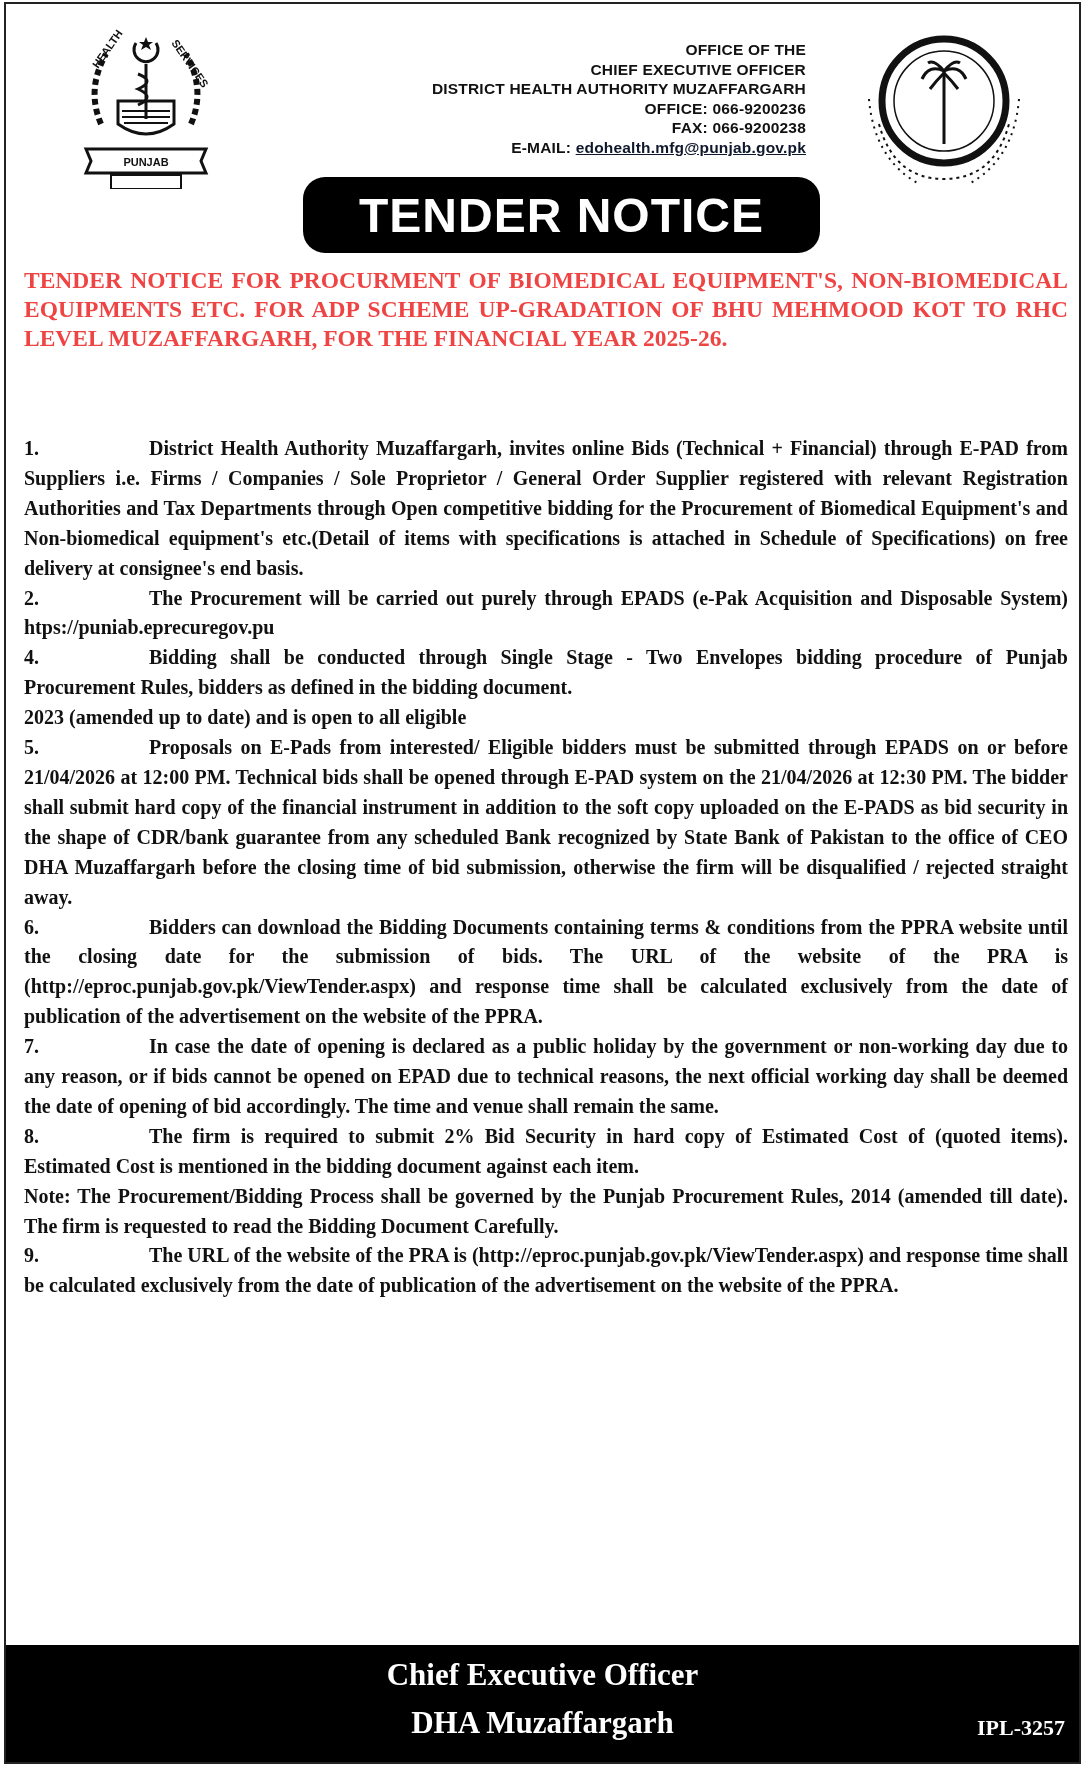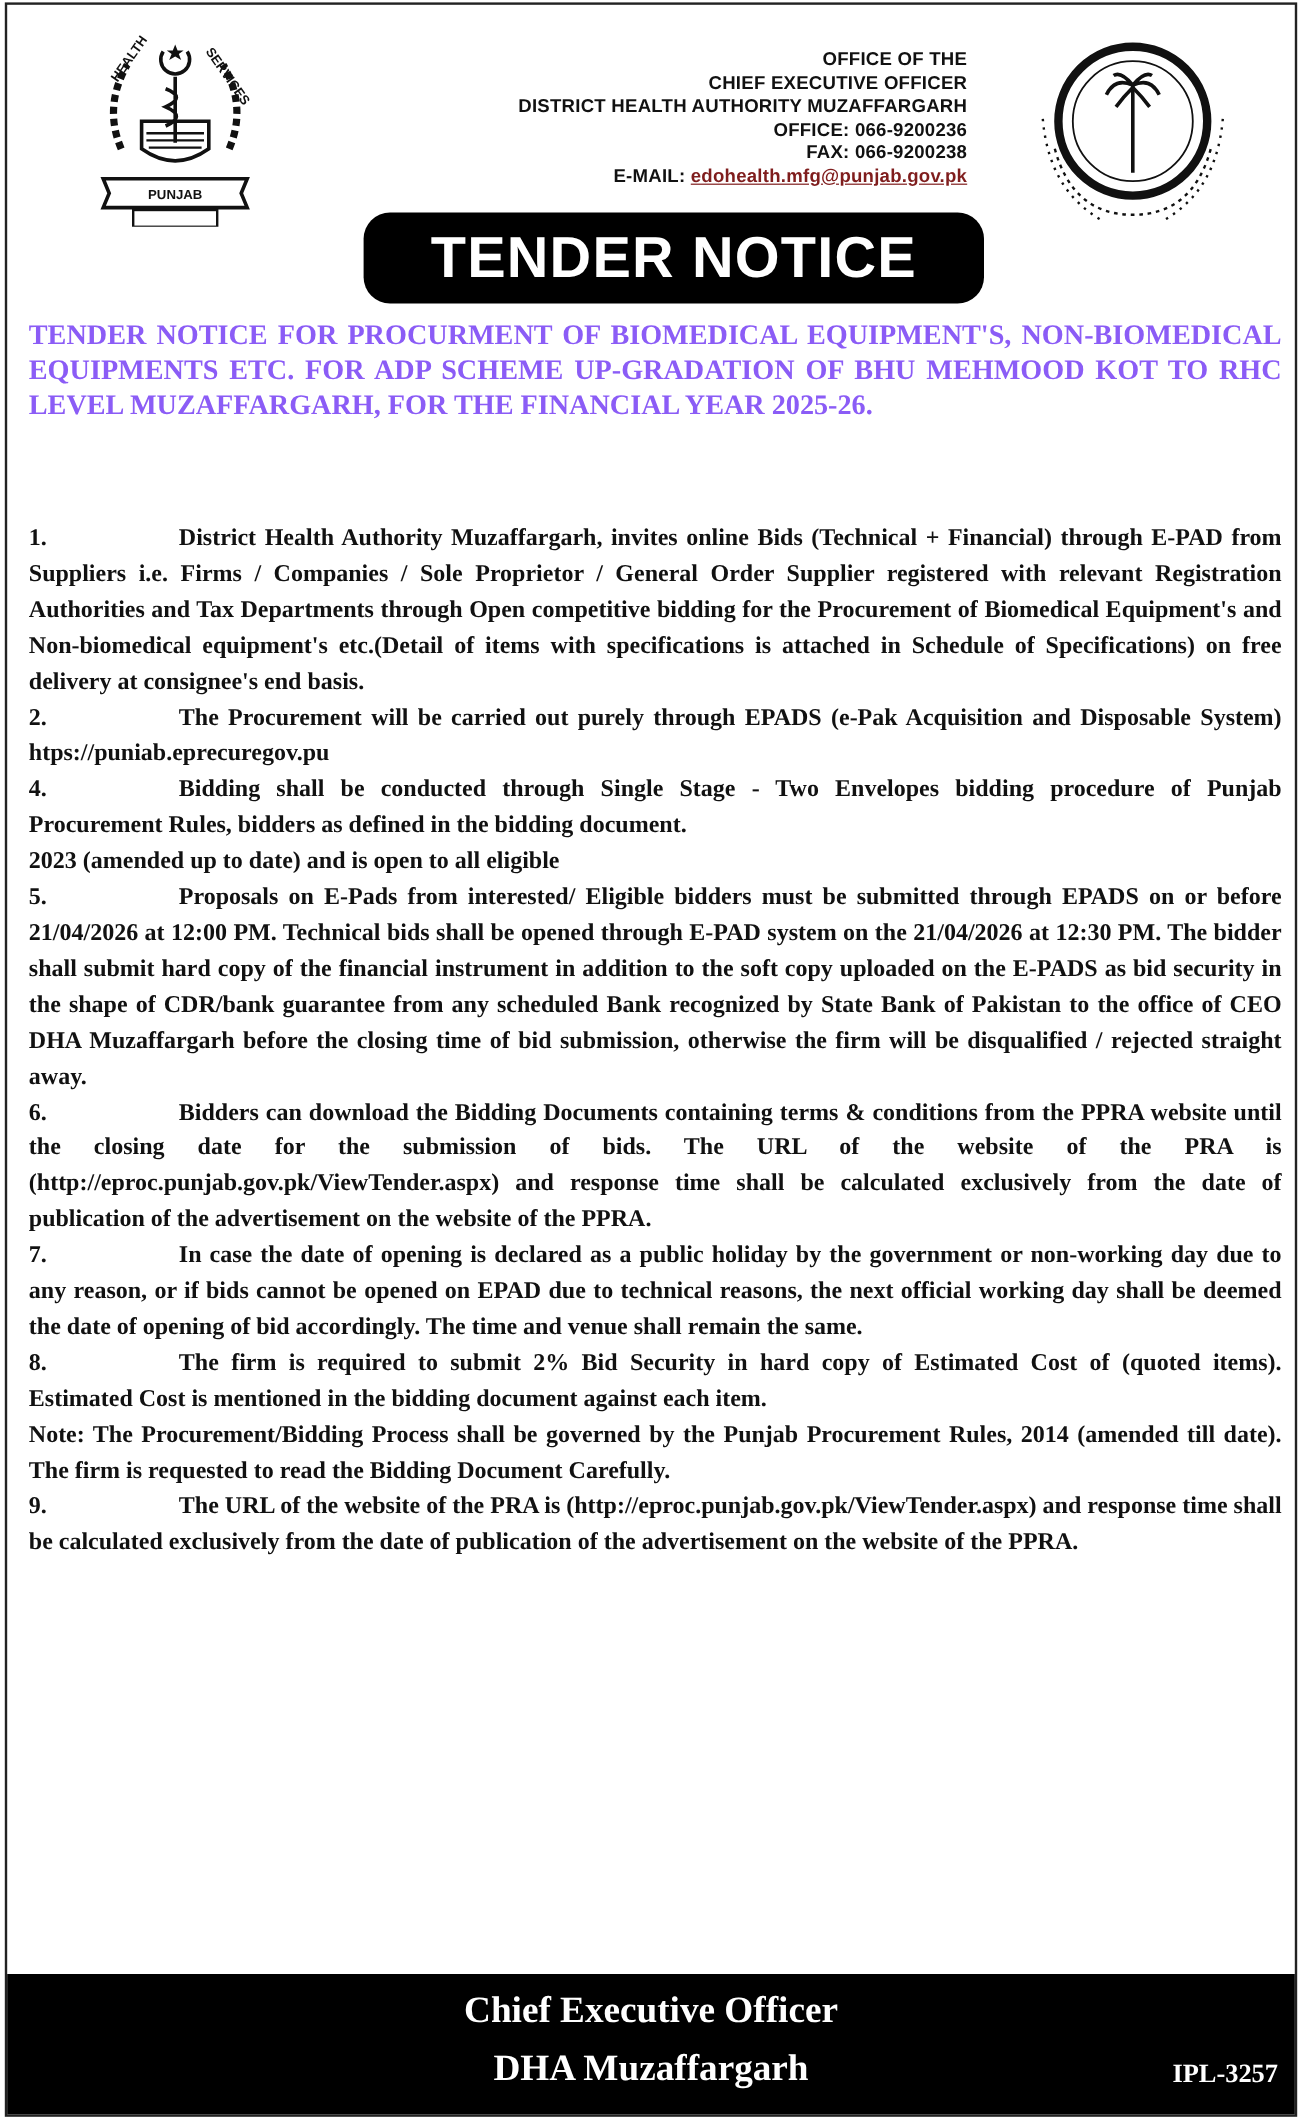--- a/index.html
+++ b/index.html
@@ -9,30 +9,30 @@
     border: 2px solid #222; box-sizing: border-box; background: #fff;
   }
   .header { position: relative; height: 255px; }
   .logo-left { position: absolute; left: 70px; top: 25px; width: 140px; height: 160px; }
   .logo-right { position: absolute; left: 858px; top: 25px; width: 160px; height: 165px; }
   .office {
     position: absolute; left: 280px; top: 36px; width: 520px; text-align: right;
     font-family: "Liberation Sans", sans-serif; font-weight: bold; font-size: 15.5px;
     line-height: 19.6px; color: #111; letter-spacing: 0.2px;
   }
-  .office a { color: #7f1d1d; text-decoration: underline; }
+  .office a { color: #0f172a; text-decoration: underline; }
   .tender-title {
     position: absolute; left: 297px; top: 173px; width: 517px; height: 76px;
     background: #000; color: #fff; display: flex; align-items: center; justify-content: center;
     font-family: "Liberation Sans", sans-serif; font-weight: bold; font-size: 48px; letter-spacing: 1px; border-radius: 22px;
   }
   .subject {
     position: absolute; left: 18px; top: 262px; width: 1044px;
     font-family: "Liberation Serif", serif; font-weight: bold; font-size: 23.5px;
-    line-height: 29px; color: #8b5cf6; text-align: justify; text-align-last: left;
+    line-height: 29px; color: #ef4444; text-align: justify; text-align-last: left;
   }
   .body {
     position: absolute; left: 18px; top: 430px; width: 1044px;
     font-family: "Liberation Serif", serif; font-weight: bold; font-size: 20px;
     line-height: 29.9px; color: #111;
   }
   .para { text-align: justify; margin: 0; }
   .num { display: inline-block; width: 125px; }
   .footer {
     position: absolute; left: 0; top: 1641px; width: 1073px; height: 117px;

